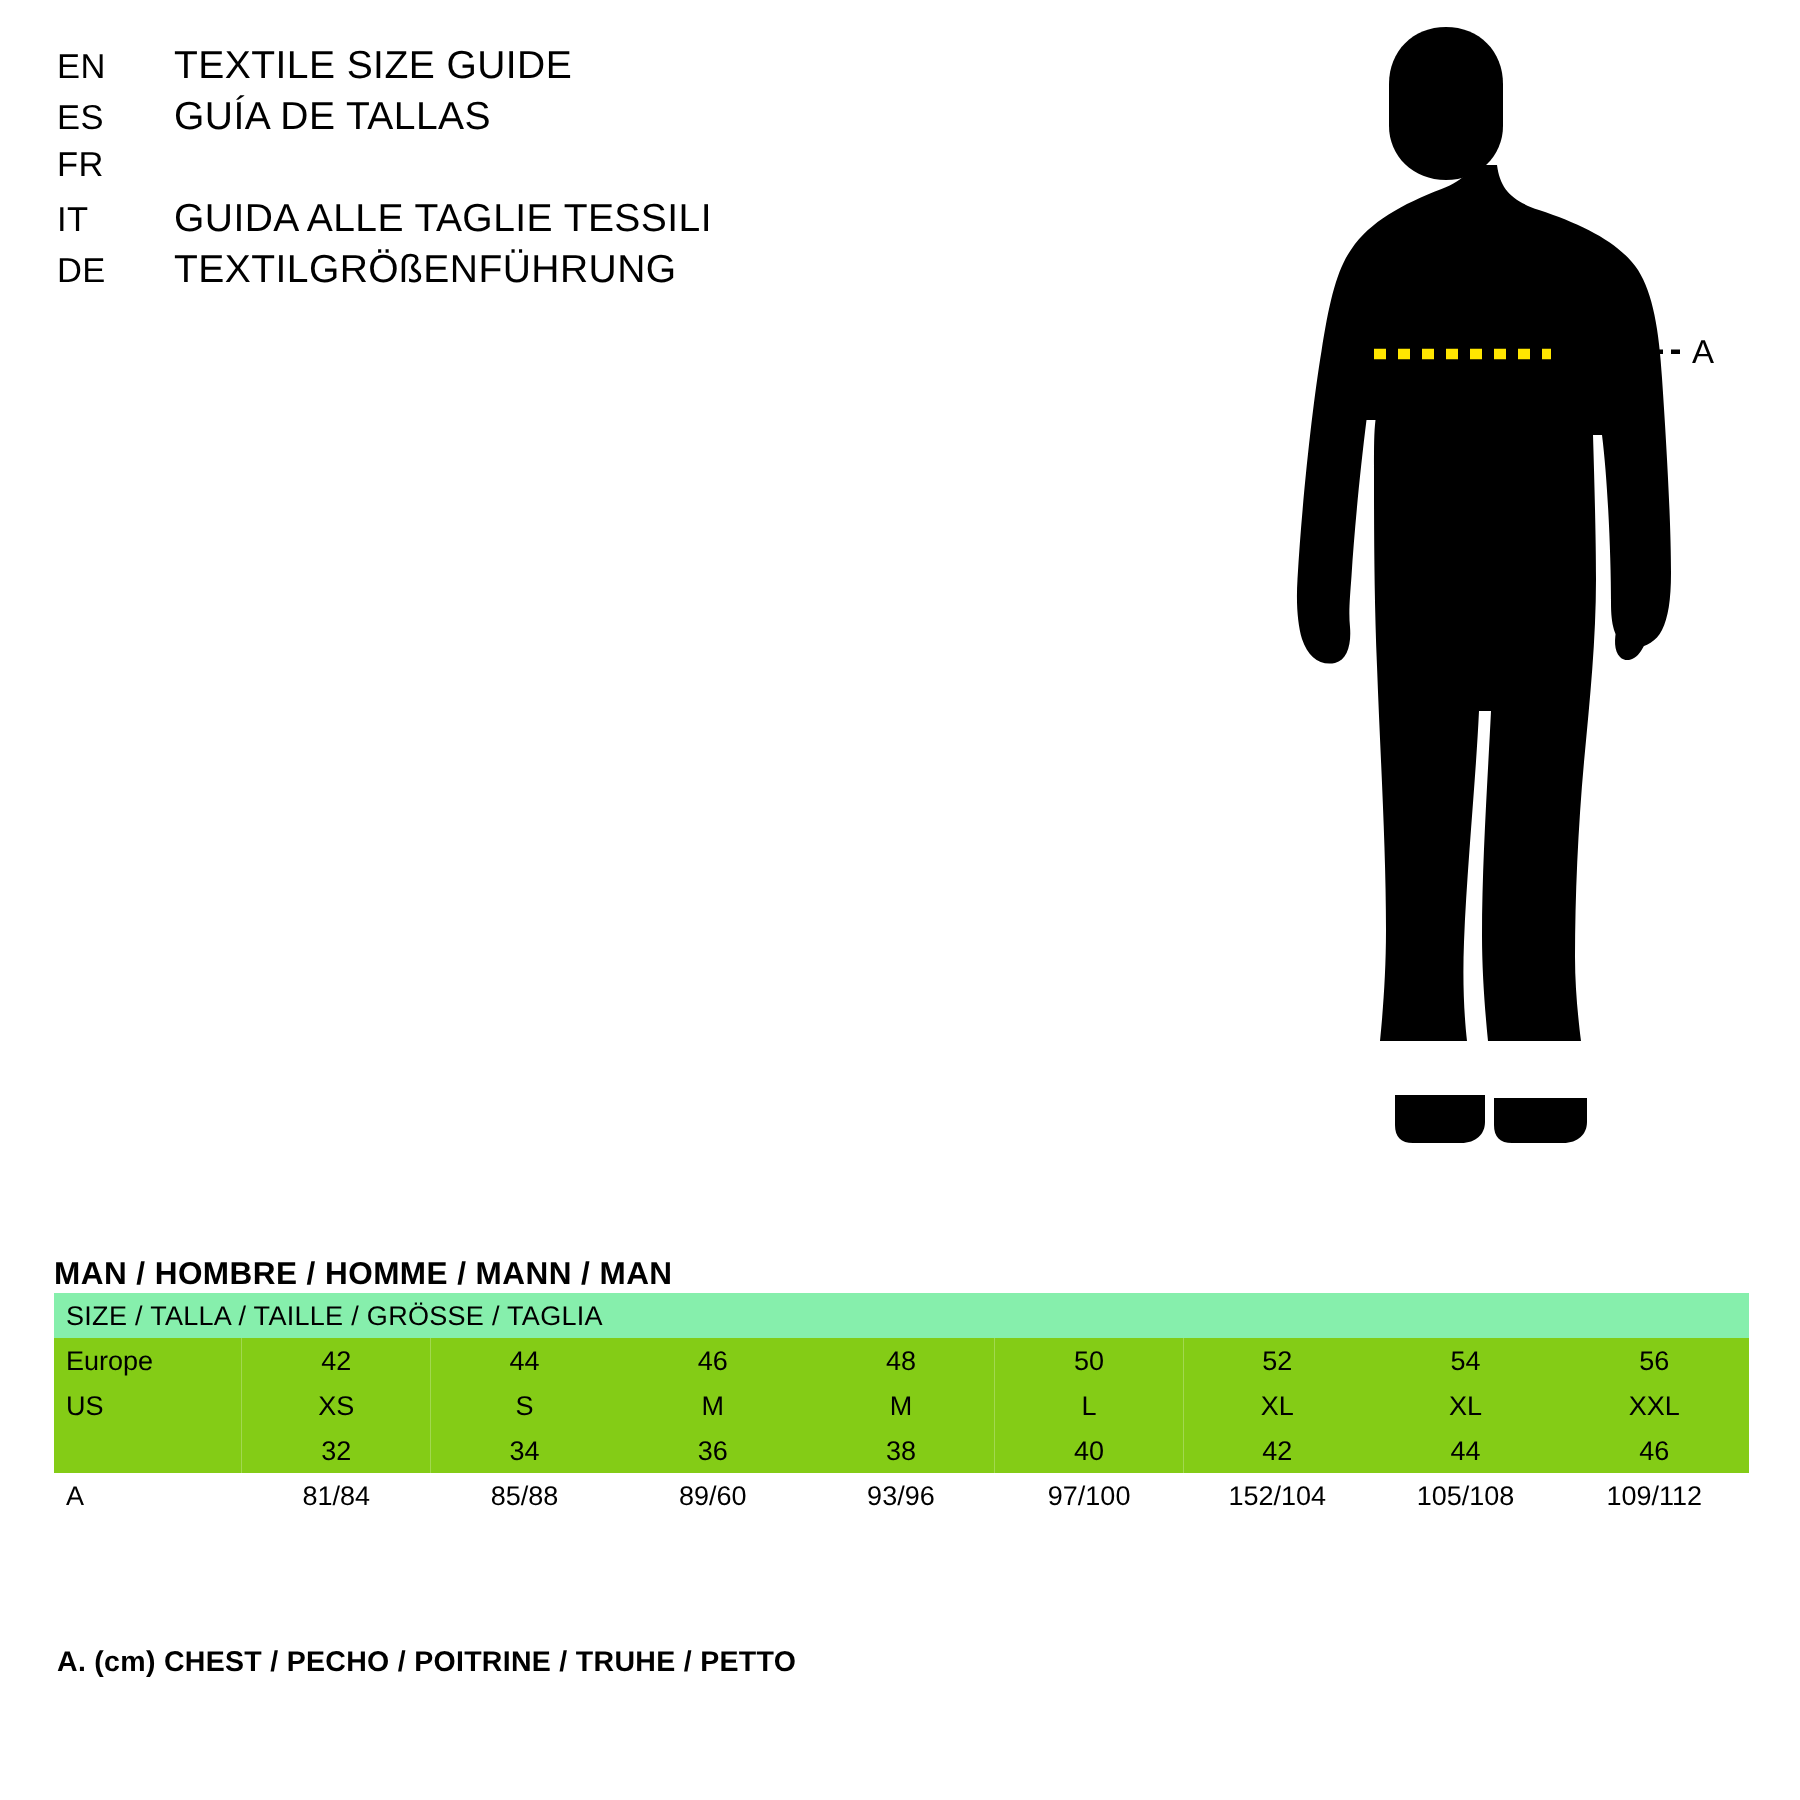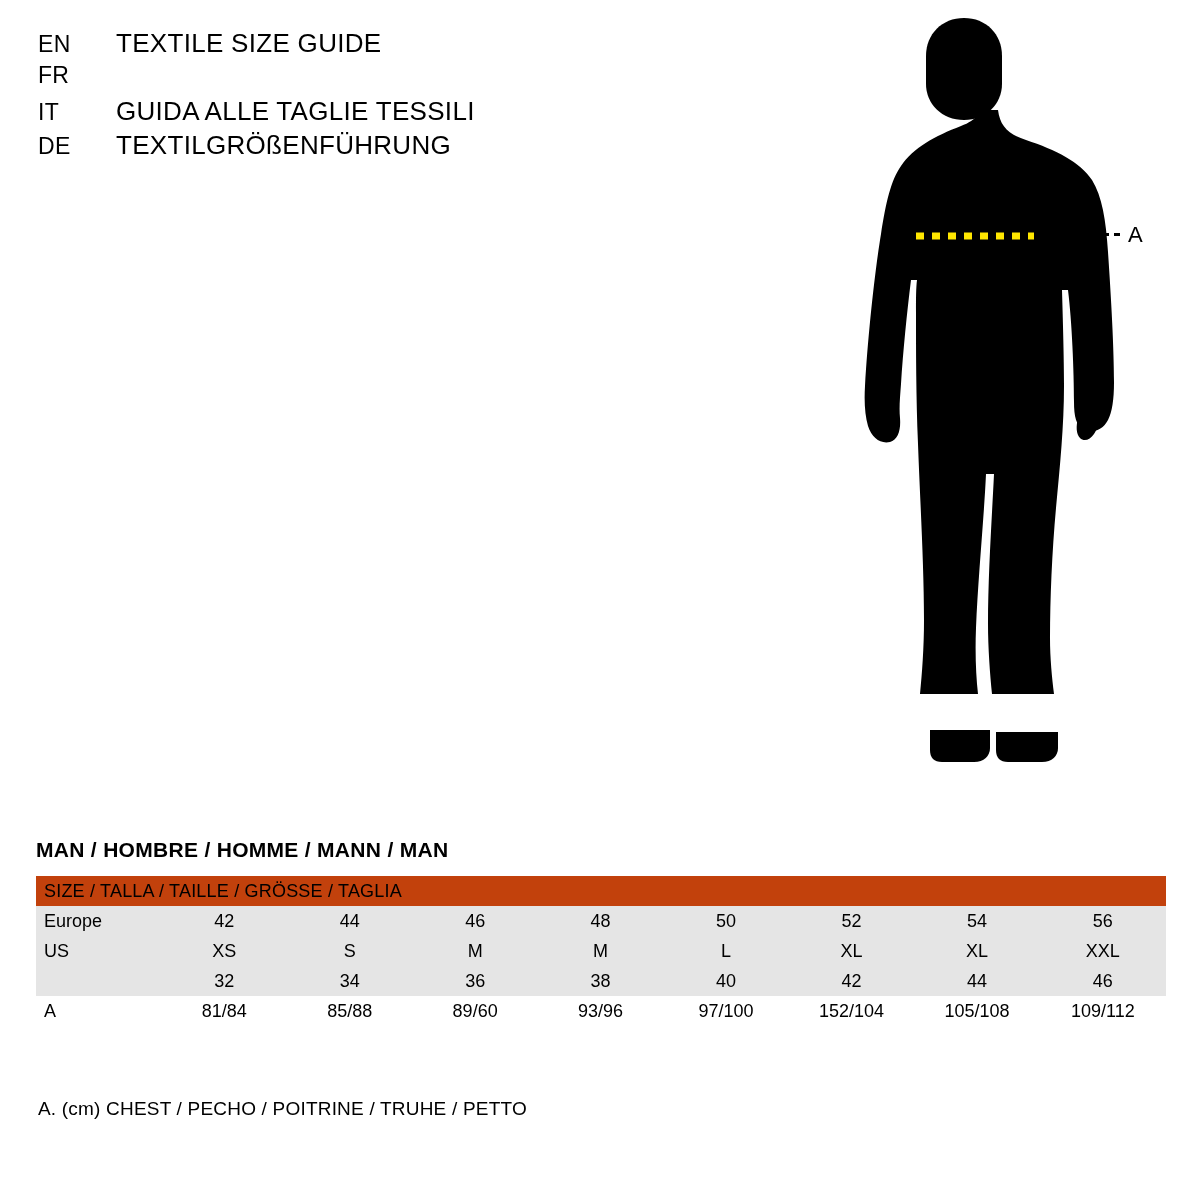--- a/index.html
+++ b/index.html
@@ -90,38 +90,37 @@
   .table-section {
     position: absolute;
     left: 36px;
     top: 838px;
     width: 1130px;
   }
   .man-title {
     font-size: 21px;
     font-weight: bold;
     letter-spacing: 0.3px;
-    margin-bottom: 14px;
   }
   table.size-table {
     border-collapse: collapse;
     width: 1130px;
     table-layout: fixed;
   }
   table.size-table td {
     font-size: 18px;
     height: 30px;
     padding: 0;
     vertical-align: middle;
   }
   .band-head {
-    background: #c2410c;
+    background: #86efac;
   }
   .band-light {
-    background: #e5e5e5;
+    background: #84cc16;
   }
   .band-white {
     background: #ffffff;
   }
   .col-label {
     width: 170px;
     padding-left: 8px !important;
     text-align: left;
   }
   .cell {
@@ -130,31 +129,36 @@
   .head-text {
     font-size: 18px;
     letter-spacing: 0.2px;
   }
   .footnote {
     position: absolute;
     left: 38px;
     top: 1098px;
     font-size: 19px;
     letter-spacing: 0.2px;
+    font-weight: bold;
   }
 </style>
 </head>
 <body>
 
 <div class="page">
 
   <div class="lang-block">
     <div class="lang-row">
       <div class="lang-code">EN</div>
       <div class="lang-text">TEXTILE SIZE GUIDE</div>
+    </div>
+    <div class="lang-row">
+      <div class="lang-code">ES</div>
+      <div class="lang-text">GUÍA DE TALLAS</div>
     </div>
     <div class="lang-row">
       <div class="lang-code">FR</div>
     </div>
     <div class="lang-row">
       <div class="lang-code">IT</div>
       <div class="lang-text">GUIDA ALLE TAGLIE TESSILI</div>
     </div>
     <div class="lang-row">
       <div class="lang-code">DE</div>

